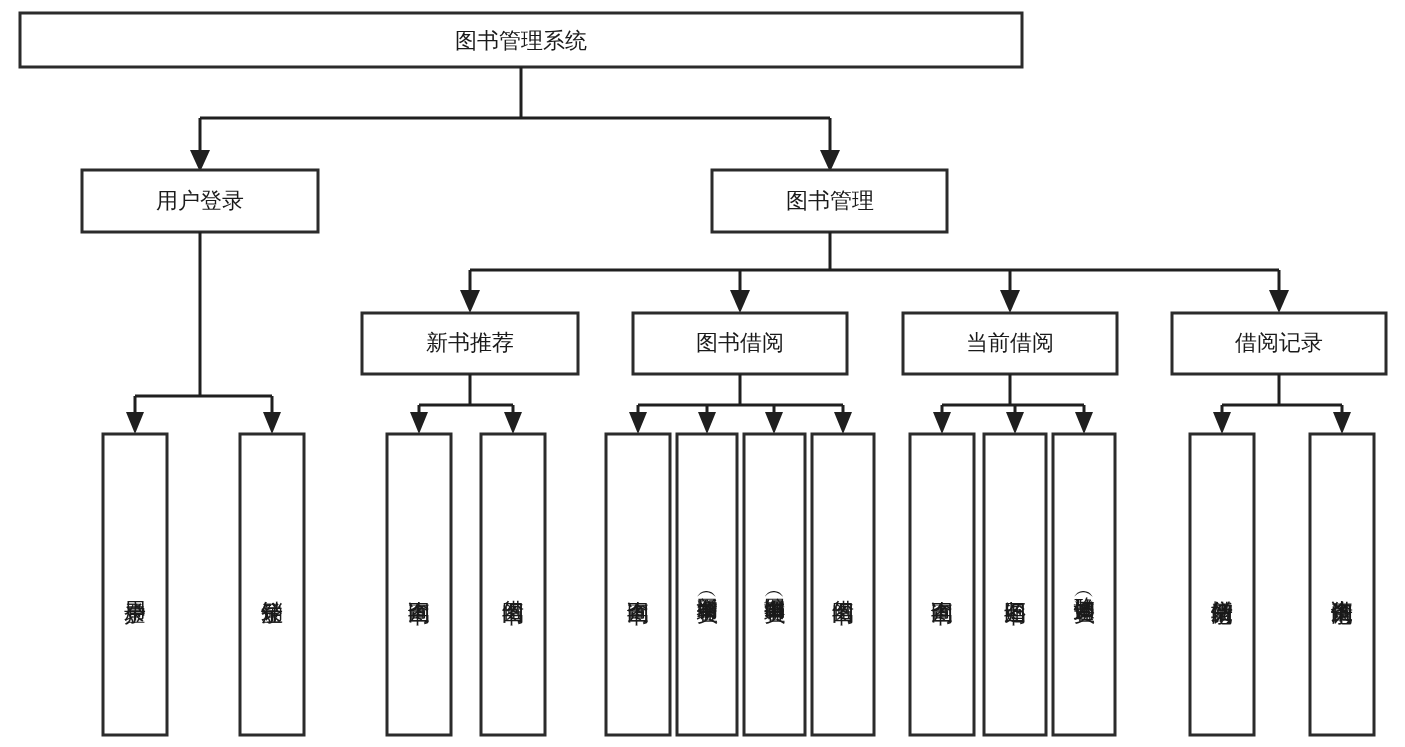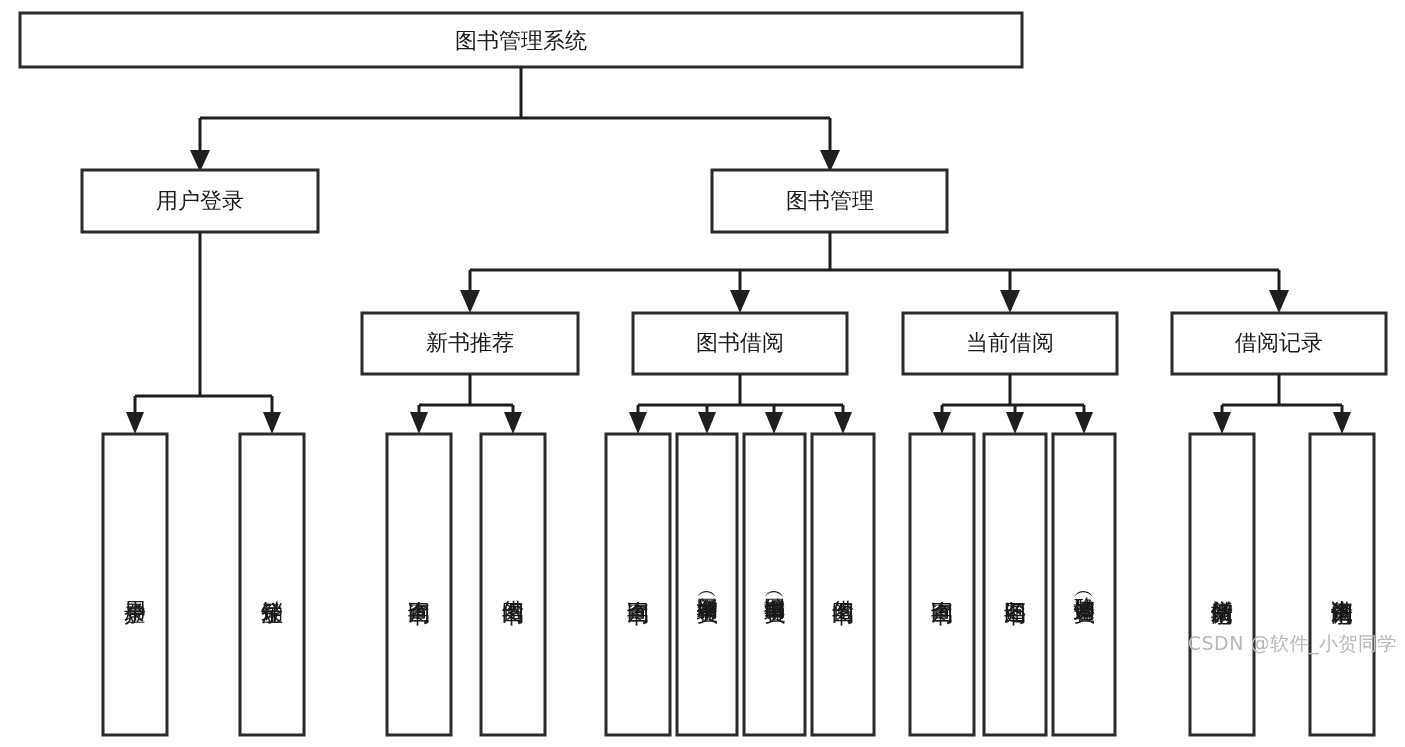--- a/index.html
+++ b/index.html
@@ -211,15 +211,14 @@
   <div class="leaf-label" style="left: 606px; top: 434px; width: 64px; height: 301px; display: flex; align-items: center; justify-content: center;">查询图书</div>
   <div class="leaf-label" style="left: 677px; top: 434px; width: 60px; height: 301px; font-size: 21px; display: flex; align-items: center; justify-content: center;">新增图书（管理员）</div>
   <div class="leaf-label" style="left: 744px; top: 434px; width: 61px; height: 301px; font-size: 21px; display: flex; align-items: center; justify-content: center;">编辑图书（管理员）</div>
   <div class="leaf-label" style="left: 812px; top: 434px; width: 62px; height: 301px; display: flex; align-items: center; justify-content: center;">借阅图书</div>
   <div class="leaf-label" style="left: 910px; top: 434px; width: 64px; height: 301px; display: flex; align-items: center; justify-content: center;">查询图书</div>
   <div class="leaf-label" style="left: 984px; top: 434px; width: 62px; height: 301px; display: flex; align-items: center; justify-content: center;">归还图书</div>
   <div class="leaf-label" style="left: 1053px; top: 434px; width: 62px; height: 301px; font-size: 21px; display: flex; align-items: center; justify-content: center;">确认归还（管理员）</div>
   <div class="leaf-label" style="left: 1190px; top: 434px; width: 64px; height: 301px; display: flex; align-items: center; justify-content: center;">新增借阅记录</div>
   <div class="leaf-label" style="left: 1310px; top: 434px; width: 64px; height: 301px; display: flex; align-items: center; justify-content: center;">查询借阅记录</div>
 
-  <div id="watermark">CSDN @软件_小贺同学</div>
 
 </div>
 
 </body></html>

